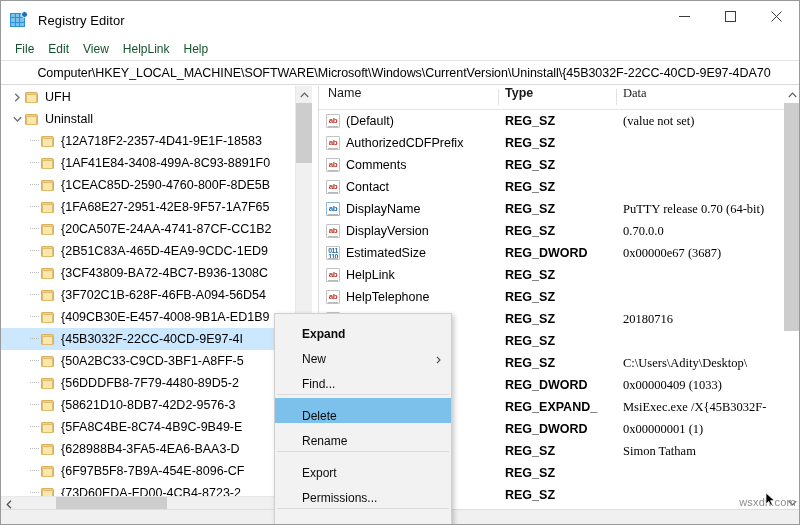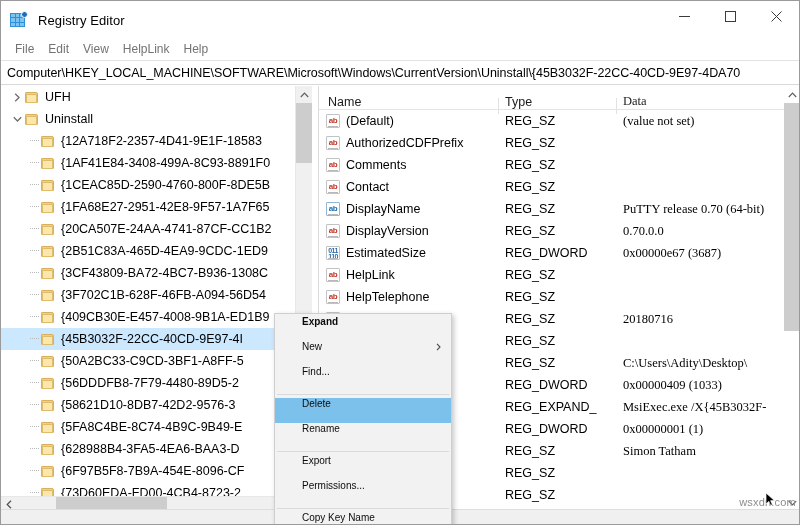--- a/index.html
+++ b/index.html
@@ -90,38 +90,39 @@
     width: 100%;
     height: 21px;
     display: flex;
     align-items: center;
     padding-left: 7px;
     box-sizing: border-box;
     background: #ffffff;
   }
   .menu-item {
     font-size: 12px;
-    color: #737373;
+    color: #14532d;
     padding: 2px 7px 3px 7px;
     white-space: nowrap;
   }
 
   
   .addressbar {
     position: absolute;
     left: 0; top: 59px;
     width: 800px;
     height: 25px;
     background: #ffffff;
     border-top: 1px solid #e3e3e3;
     border-bottom: 1px solid #d9d9d9;
     box-sizing: border-box;
     display: flex;
     align-items: center;
     overflow: hidden;
+    justify-content: center;
   }
   .address-text {
     font-size: 12.5px;
     color: #000000;
     white-space: nowrap;
     padding-left: 6px;
     letter-spacing: -0.05px;
   }
 
   
@@ -282,26 +283,26 @@
     overflow: hidden;
     box-sizing: border-box;
     border-left: 1px solid #dcdcdc;
   }
   .list-header {
     position: relative;
     height: 23px;
     background: #ffffff;
     border-bottom: 1px solid #e4e4e4;
     display: flex;
-    align-items: flex-end;
+    align-items: flex-start;
     font-size: 12.5px;
     color: #1a1a1a;
   }
   .col-name { width: 180px; padding-left: 9px; box-sizing: border-box; position: relative; }
-  .col-type { width: 118px; padding-left: 6px; box-sizing: border-box; position: relative; }
+  .col-type { width: 118px; padding-left: 6px; box-sizing: border-box; position: relative; font-weight: bold; }
   .col-data { flex: 1; padding-left: 6px; box-sizing: border-box; font-family: Liberation Serif, serif; }
   .list-header .col-name::after,
   .list-header .col-type::after {
     content: "";
     position: absolute;
     right: 0; top: 3px;
     height: 16px;
     border-right: 1px solid #e2e2e2;
   }
 
@@ -409,24 +410,24 @@
     background: #f2f2f2;
     border: 1px solid #cfcfcf;
     box-shadow: 2px 2px 5px rgba(0,0,0,.22);
     padding: 2px 0 3px 0;
     box-sizing: border-box;
     z-index: 30;
   }
   .ctx-item {
     height: 25px;
     display: flex;
-    align-items: flex-start;
+    align-items: flex-end;
     padding-left: 27px;
     padding-right: 10px;
-    font-size: 10px;
+    font-size: 12px;
     color: #0b0b0b;
     position: relative;
     white-space: nowrap;
   }
   .ctx-item.bold { font-weight: bold; }
   .ctx-item.hl { background: #7cc0ec; }
   .ctx-item .submark {
     margin-left: auto;
     color: #4a4a4a;
     font-size: 11px;

